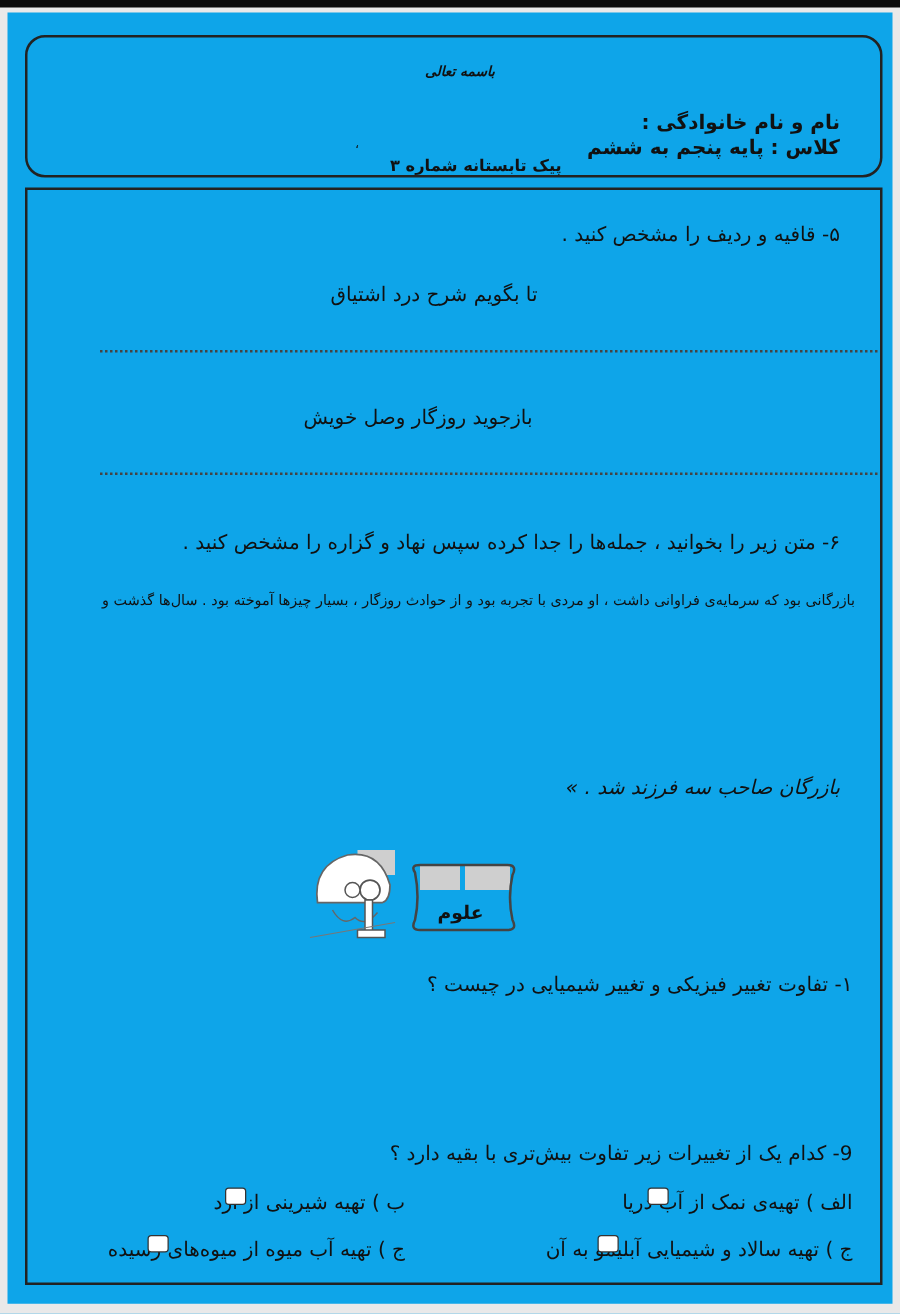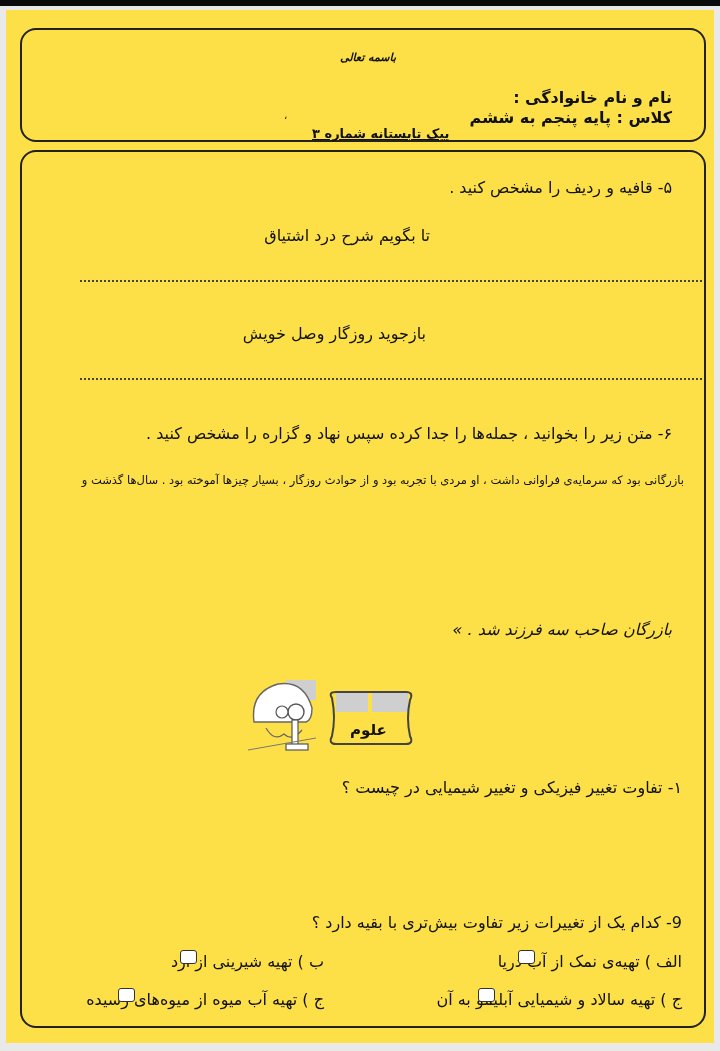--- a/index.html
+++ b/index.html
@@ -6,29 +6,29 @@
   body {
     width: 720px; height: 1051px; overflow: hidden;
     background: #e9e9e9;
     font-family: "DejaVu Sans", sans-serif;
     color: #111;
     position: relative;
   }
   .topbar { position: absolute; left: 0; top: 0; width: 720px; height: 6px; background: #0a0a0a; }
   .page {
     position: absolute; left: 6px; top: 10px; width: 708px; height: 1033px;
-    background: #fde047;
+    background: #0ea5e9;
   }
   .header-box {
     position: absolute; left: 14px; top: 18px; width: 686px; height: 114px;
     border: 2px solid #222; border-radius: 16px; box-sizing: border-box;
   }
   .main-box {
     position: absolute; left: 14px; top: 140px; width: 686px; height: 878px;
-    border: 2px solid #222; border-radius: 16px; box-sizing: border-box;
+    border: 2px solid #222; border-radius: 0; box-sizing: border-box;
   }
   .txt { position: absolute; direction: rtl; white-space: nowrap; font-size: 16px; line-height: 16px; }
   .bold { font-weight: bold; }
   .dotline {
     position: absolute; left: 58px; width: 622px; height: 0;
     border-top: 2px dotted #444;
   }
   .checkbox {
     position: absolute; width: 15px; height: 12px;
     border: 1.5px solid #333; border-radius: 3px; background: #fff;
@@ -40,21 +40,21 @@
 
 <div class="topbar"></div>
 
 <div class="page">
 
   <div class="header-box">
     <div class="txt bold" style="left:318px; top:20px; font-size:11px; font-style:italic;">باسمه تعالی</div>
     <div class="txt bold" style="right:32px; top:60px;">نام و نام خانوادگی :</div>
     <div class="txt bold" style="right:32px; top:80px;">کلاس : پایه پنجم به ششم</div>
     <div class="txt" style="left:262px; top:78px; font-size:10px;">،</div>
-    <div class="txt bold" style="left:290px; top:96px; font-size:13px;text-decoration:underline;">پیک تابستانه شماره ۳</div>
+    <div class="txt bold" style="left:290px; top:96px; font-size:13px;">پیک تابستانه شماره ۳</div>
   </div>
 
   <div class="main-box">
 
     <div class="txt" style="right:32px; top:28px;">۵- قافیه و ردیف را مشخص کنید .</div>
 
     <div class="txt" style="right:274px; top:76px;">تا بگویم شرح درد اشتیاق</div>
     <div class="dotline" style="top:128px;"></div>
 
     <div class="txt" style="right:278px; top:174px;">بازجوید روزگار وصل خویش</div>

